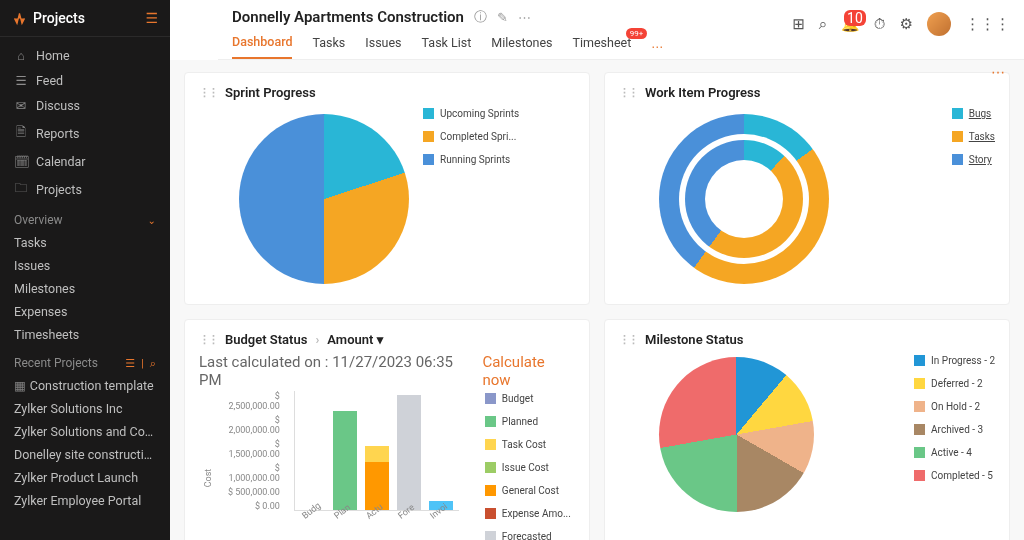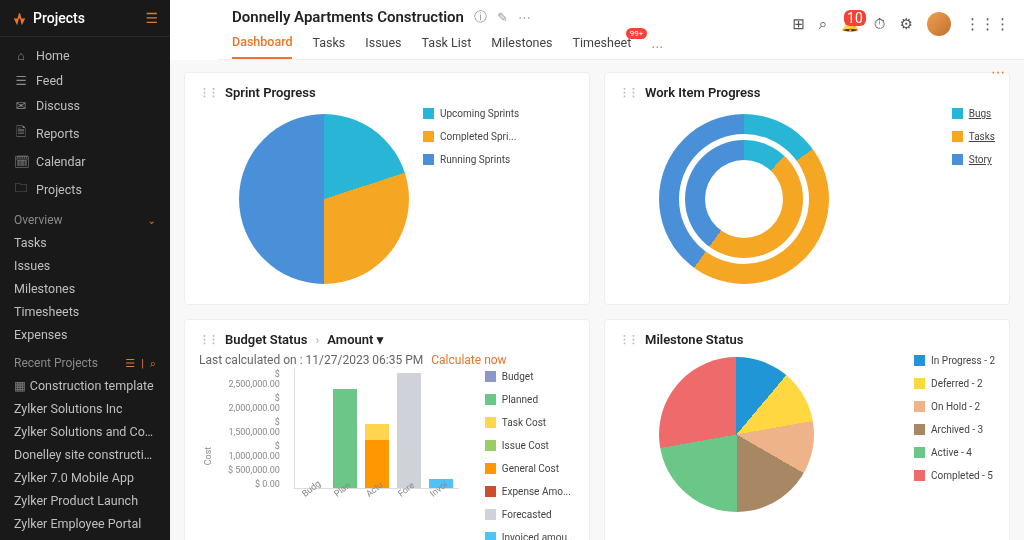--- a/index.html
+++ b/index.html
@@ -33,21 +33,21 @@
 .tb-right { display:flex; align-items:center; gap:14px; color:#555; font-size:15px; padding-top:4px; }
 .tb-bell { position:relative; }
 .tb-bell .cnt { position:absolute; top:-5px; right:-6px; background:#f44336; color:#fff; font-size:14px; padding:0 3px; border-radius:6px; }
 .avatar { width:24px; height:24px; border-radius:50%; background:linear-gradient(135deg,#f0a050,#c07030); }
 .content { flex:1; overflow:hidden; padding:12px 14px; background:#f8f8f8; position:relative; }
 .card-more { position:absolute; top:4px; right:18px; color:#e8762d; font-size:14px; letter-spacing:1px; }
 .grid { display:grid; grid-template-columns:1fr 1fr; gap:14px; }
 .card { background:#fff; border:1px solid #eee; border-radius:4px; padding:12px 14px; }
 .card-head { display:flex; align-items:center; gap:8px; font-size:13px; font-weight:600; color:#222; margin-bottom:6px; }
 .grip { color:#bbb; font-size:11px; letter-spacing:-2px; }
-.card-sub { font-size:12px; color:#666; display:flex; gap:8px; align-items:flex-start; }
+.card-sub { font-size:15px; color:#666; display:flex; gap:8px; align-items:flex-start; }
 .card-sub .link { color:#e8762d; cursor:pointer; }
 .chart-row { display:flex; gap:14px; }
 .legend { font-size:10px; color:#444; display:flex; flex-direction:column; gap:12px; margin-top:2px; }
 .lg-item { display:flex; align-items:center; gap:6px; white-space:nowrap; }
 .sw { width:11px; height:11px; flex-shrink:0; }
 .pie { position:relative; }
 .donut-hole { position:absolute; top:50%; left:50%; transform:translate(-50%,-50%); border-radius:50%; background:#fff; }
 .y-axis { display:flex; flex-direction:column; justify-content:space-between; font-size:9px; color:#888; text-align:right; }
 .y-label { font-size:9px; color:#888; transform:rotate(-90deg); transform-origin:center; align-self:center; margin-right:-6px; }
 .bars-wrap { display:flex; flex-direction:column; }
@@ -96,37 +96,36 @@
       </div>
     </div>
   <div class="sb-group">
     <span>Overview</span>
     <span class="sb-chev">⌄</span>
   </div>
   <div id="sb-overview">
       <div class="sb-sub">Tasks</div>
       <div class="sb-sub">Issues</div>
       <div class="sb-sub">Milestones</div>
+      <div class="sb-sub">Expenses</div>
       <div class="sb-sub">Timesheets</div>
-      <div class="sb-sub">Expenses</div>
     </div>
   <div class="sb-rp-head">
     <span>Recent Projects</span>
     <span class="sb-rp-tools">
       <span>☰</span>
       <span>|</span>
       <span>⌕</span>
     </span>
   </div>
   <div id="sb-recent">
       <div class="sb-sub"><span style="opacity:.6;margin-right:4px;">▦</span>Construction template</div>
       <div class="sb-sub">Zylker Solutions Inc</div>
       <div class="sb-sub">Zylker Solutions and Const</div>
       <div class="sb-sub">Donelley site construction</div>
-      <div class="sb-sub">Zylker 7.0 Mobile App</div>
       <div class="sb-sub">Zylker Product Launch</div>
       <div class="sb-sub">Zylker Employee Portal</div>
     </div>
 </div>
 
 <div class="main">
   <div class="topbar">
     <div class="tb-left">
       <div class="proj-row">
         <span class="proj-title">Donnelly Apartments Construction</span>

